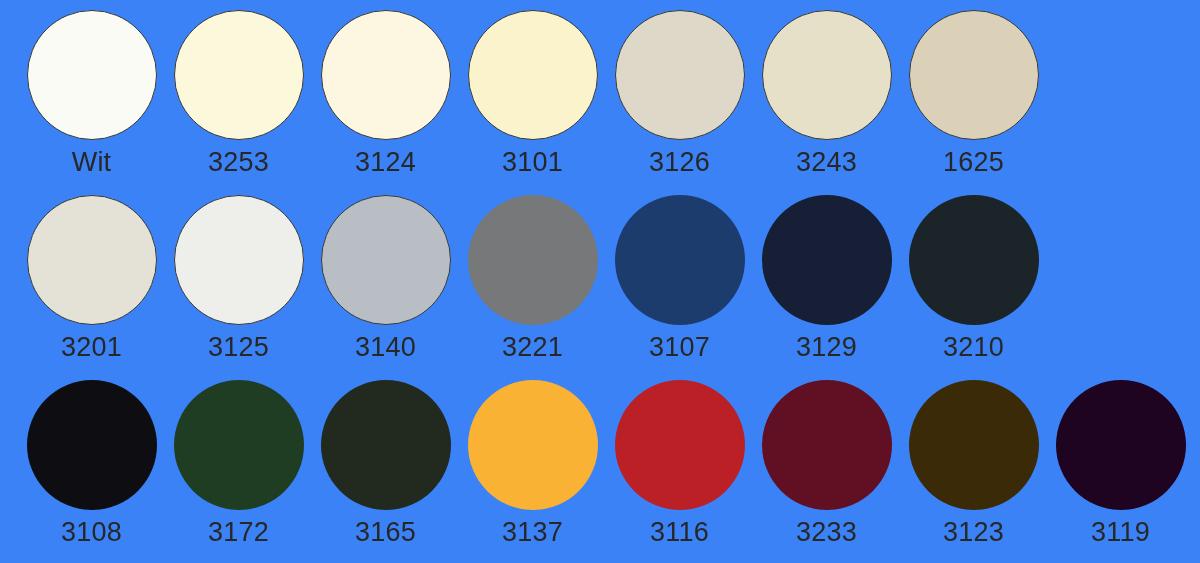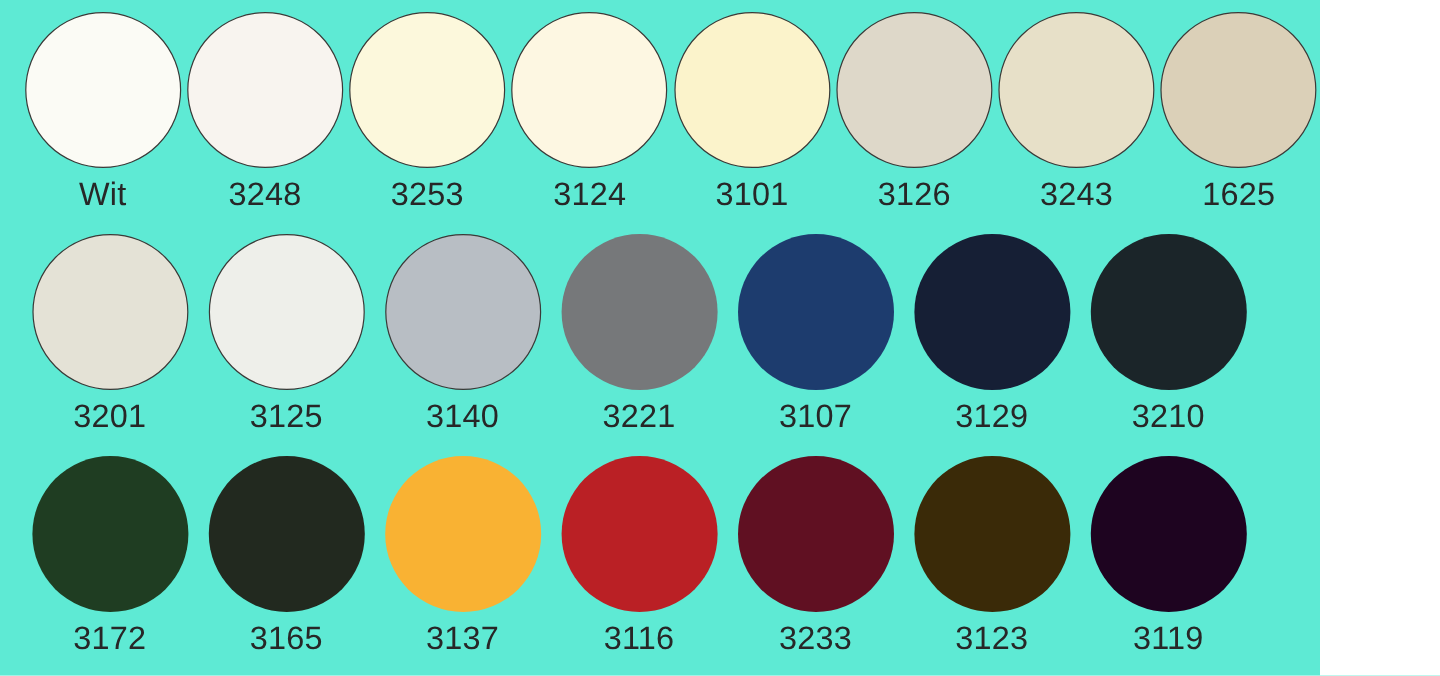--- a/index.html
+++ b/index.html
@@ -8,24 +8,24 @@
     padding: 0;
   }
   body {
     width: 1200px;
     height: 563px;
     background: #ffffff;
     font-family: "Liberation Sans", "DejaVu Sans", sans-serif;
     overflow: hidden;
   }
   #palette {
-    width: 1100px;
+    width: 1200px;
     height: 563px;
     position: relative;
-    background: #5eead4;
+    background: #3b82f6;
   }
   .swatch-row {
     display: flex;
     flex-direction: row;
     align-items: flex-start;
     justify-content: flex-start;
     height: 185px;
     padding-left: 18px;
     box-sizing: border-box;
   }
@@ -60,24 +60,20 @@
 </style>
 </head>
 <body>
 
 <div id="palette">
 
   <div class="swatch-row row-1">
     <div class="swatch-cell">
       <div class="swatch-disc outlined" style="background-color: rgb(251, 251, 245);"></div>
       <div class="swatch-label">Wit</div>
-    </div>
-    <div class="swatch-cell">
-      <div class="swatch-disc outlined" style="background-color: rgb(248, 244, 239);"></div>
-      <div class="swatch-label">3248</div>
     </div>
     <div class="swatch-cell">
       <div class="swatch-disc outlined" style="background-color: rgb(252, 248, 220);"></div>
       <div class="swatch-label">3253</div>
     </div>
     <div class="swatch-cell">
       <div class="swatch-disc outlined" style="background-color: rgb(253, 247, 226);"></div>
       <div class="swatch-label">3124</div>
     </div>
     <div class="swatch-cell">
@@ -124,20 +120,24 @@
       <div class="swatch-label">3129</div>
     </div>
     <div class="swatch-cell">
       <div class="swatch-disc" style="background-color: rgb(27, 37, 41);"></div>
       <div class="swatch-label">3210</div>
     </div>
   </div>
 
   <div class="swatch-row row-3">
     <div class="swatch-cell">
+      <div class="swatch-disc" style="background-color: rgb(13, 13, 18);"></div>
+      <div class="swatch-label">3108</div>
+    </div>
+    <div class="swatch-cell">
       <div class="swatch-disc" style="background-color: rgb(31, 61, 34);"></div>
       <div class="swatch-label">3172</div>
     </div>
     <div class="swatch-cell">
       <div class="swatch-disc" style="background-color: rgb(34, 41, 31);"></div>
       <div class="swatch-label">3165</div>
     </div>
     <div class="swatch-cell">
       <div class="swatch-disc" style="background-color: rgb(249, 178, 51);"></div>
       <div class="swatch-label">3137</div>

